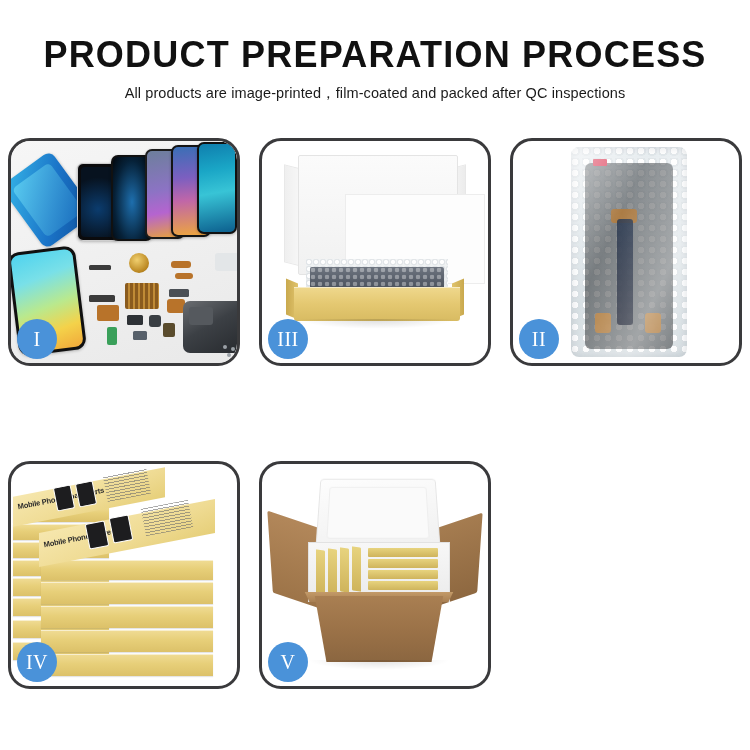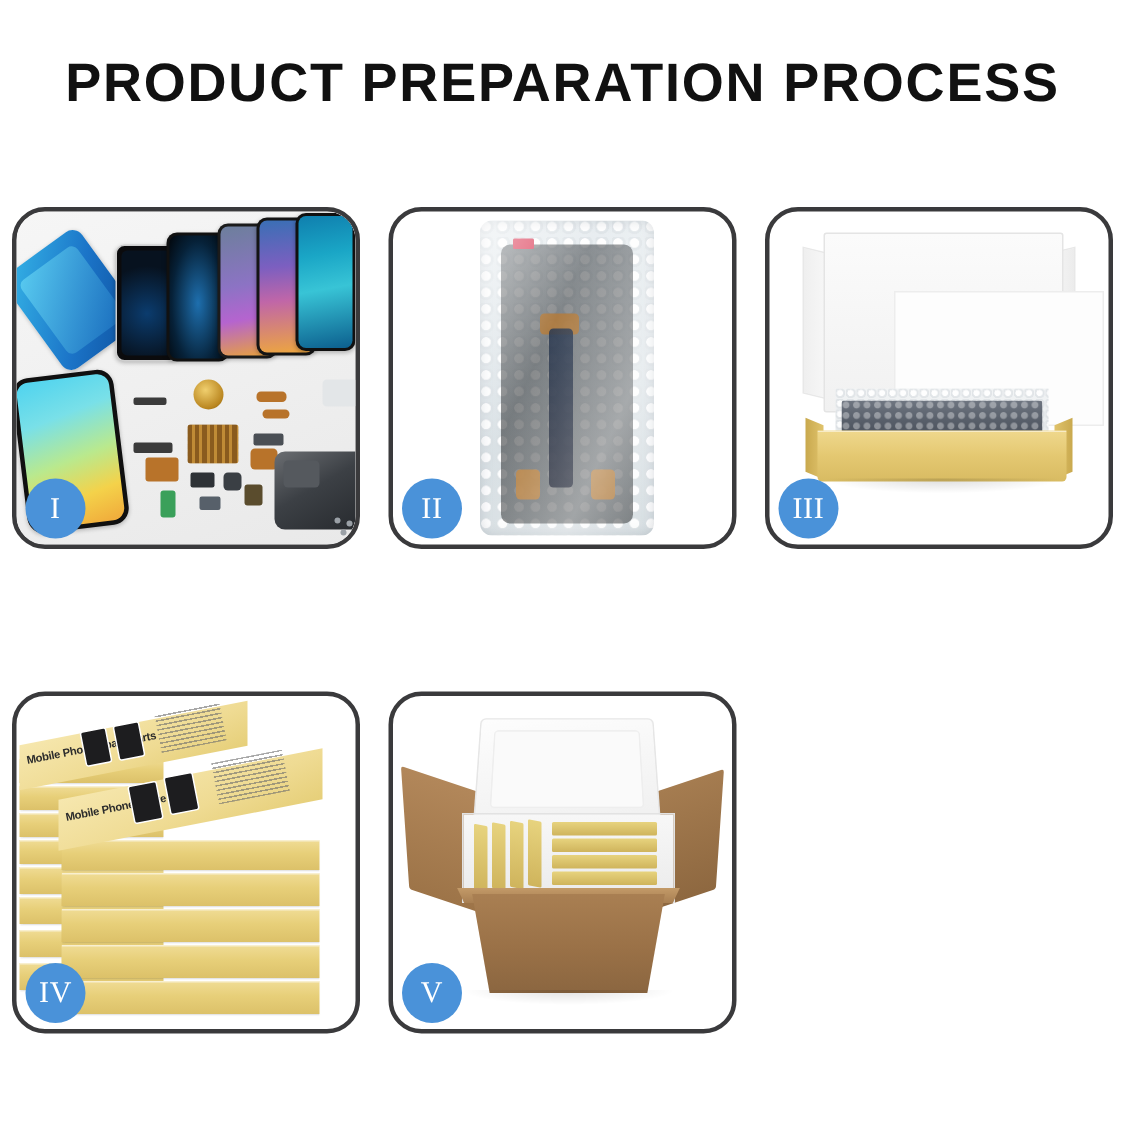--- a/index.html
+++ b/index.html
@@ -411,20 +411,21 @@
     clip-path: polygon(20% 0%, 100% 12%, 72% 70%, 0% 46%);
   }
 </style>
 </head>
 <body>
 
 <div class="page">
 
   <div class="header">
     <div class="title">PRODUCT PREPARATION PROCESS</div>
+    <div class="subtitle">All products are image-printed，film-coated and packed after QC inspections</div>
   </div>
 
   <div class="grid">
 
     <div class="panel p1">
       <div class="photo">
         <div class="bg"></div>
         <div class="phone ph-blue"></div>
         <div class="phone ph-black"></div>
         <div class="phone ph-dark"></div>
@@ -451,50 +452,50 @@
           <div class="pt backplate" style="left:100px;top:52px;"></div>
           <div class="pt screw" style="left:140px;top:96px;width:4px;height:4px;"></div>
           <div class="pt screw" style="left:148px;top:98px;width:4px;height:4px;"></div>
           <div class="pt screw" style="left:144px;top:104px;width:4px;height:4px;"></div>
           <div class="pt" style="left:132px;top:4px;width:24px;height:18px;background:#e3e6e8;border-radius:3px;"></div>
         </div>
       </div>
       <div class="badge">I</div>
     </div>
 
-    <div class="panel p2">
-      <div class="photo">
-        <div class="wrap-bag">
-          <div class="wrap-screen"></div>
-          <div class="wrap-conn"></div>
-          <div class="wrap-flexcable"></div>
-          <div class="wrap-conn2"></div>
-          <div class="wrap-conn3"></div>
-          <div class="wrap-label"></div>
-          <div class="wrap-gloss"></div>
-        </div>
-      </div>
-      <div class="badge">II</div>
-    </div>
-
     <div class="panel p3">
       <div class="photo">
         <div class="b3-flapL"></div>
         <div class="b3-flapR"></div>
         <div class="b3-lid">
           <div class="b3-lid-inner"></div>
         </div>
         <div class="b3-foam"></div>
         <div class="b3-product"></div>
         <div class="b3-sideL"></div>
         <div class="b3-sideR"></div>
         <div class="b3-front"></div>
         <div class="b3-shadow"></div>
       </div>
       <div class="badge">III</div>
+    </div>
+
+    <div class="panel p2">
+      <div class="photo">
+        <div class="wrap-bag">
+          <div class="wrap-screen"></div>
+          <div class="wrap-conn"></div>
+          <div class="wrap-flexcable"></div>
+          <div class="wrap-conn2"></div>
+          <div class="wrap-conn3"></div>
+          <div class="wrap-label"></div>
+          <div class="wrap-gloss"></div>
+        </div>
+      </div>
+      <div class="badge">II</div>
     </div>
 
     <div class="panel p4">
       <div class="photo">
         <div class="stack">
 
           <div class="gbox" style="left:2px;top:42px;width:96px;height:16px;"></div>
           <div class="gbox" style="left:2px;top:60px;width:96px;height:16px;"></div>
           <div class="gbox" style="left:2px;top:78px;width:96px;height:16px;"></div>
           <div class="gbox" style="left:2px;top:96px;width:96px;height:16px;"></div>

